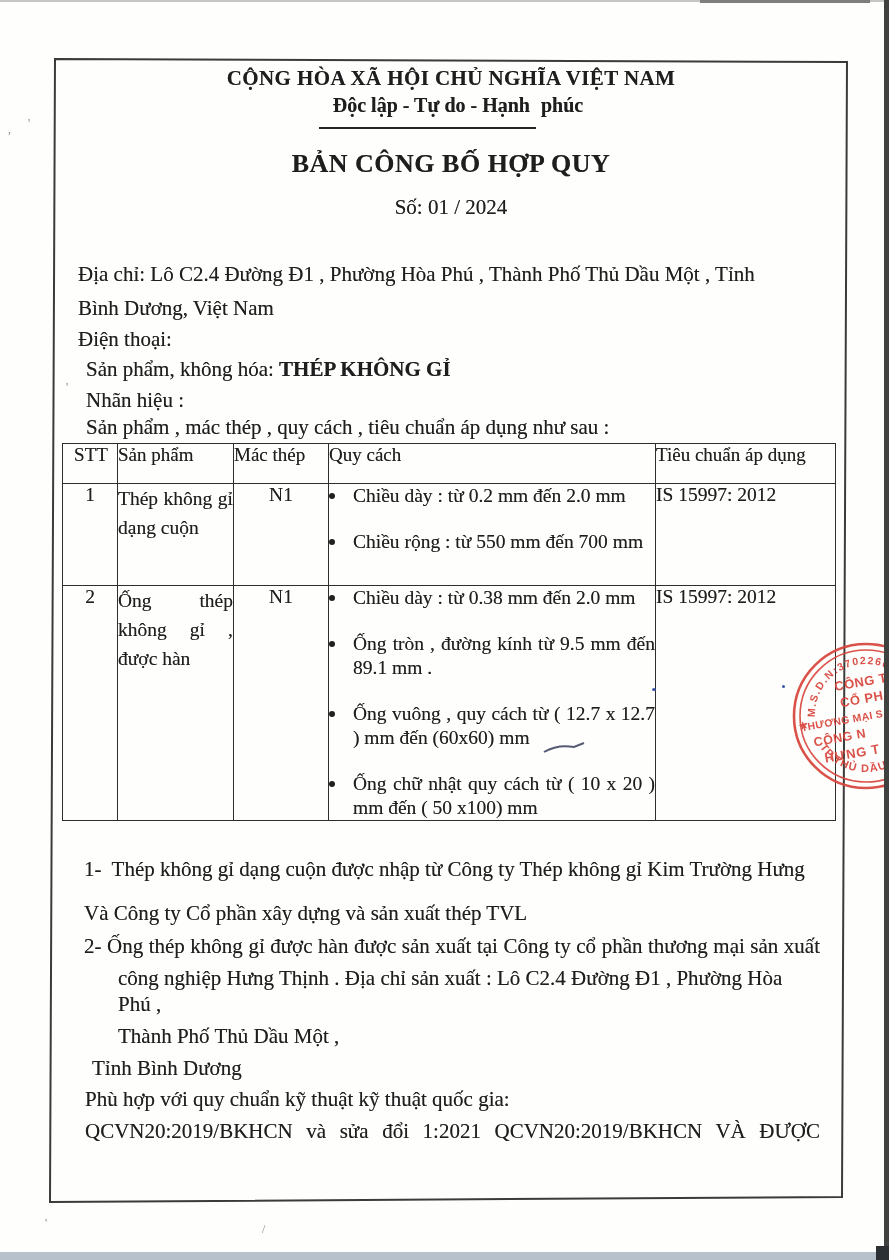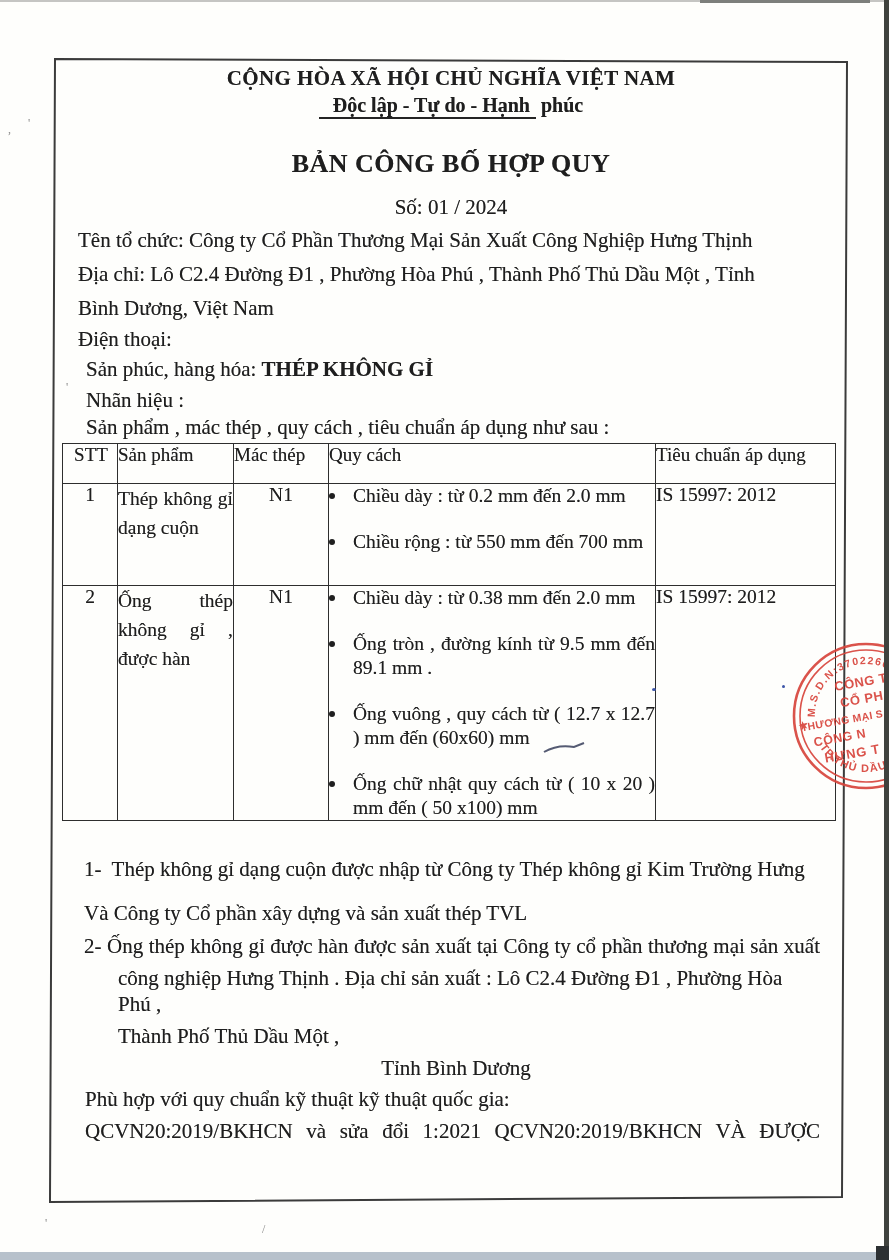--- a/index.html
+++ b/index.html
@@ -16,21 +16,21 @@
   .bottom-corner{position:absolute;left:876px;top:1246px;width:13px;height:14px;background:#2c3032;}
   .speck{position:absolute;color:#8b8b8b;font-size:12px;}
   .ink-dot{position:absolute;border-radius:50%;background:#3c55a8;}
 
   .frame-svg{position:absolute;left:0;top:0;}
 
   
   .header{position:absolute;left:55px;top:66px;width:792px;text-align:center;}
   .nat-title{font-weight:bold;font-size:21px;letter-spacing:.4px;}
   .motto{font-weight:bold;font-size:20px;margin-top:3px;}
-  .motto .u{border-bottom:2px solid #242424;padding:0 6px 1px 14px;}
+  .motto .u{border-bottom:2px solid #242424;padding:0 6px 11px 14px;}
   .doc-title{font-weight:bold;font-size:26px;letter-spacing:.5px;margin-top:32px;}
   .doc-no{font-size:21px;margin-top:16px;}
 
   
   .iline{position:absolute;font-size:21px;line-height:26px;white-space:pre;}
 
   
   table.spec{position:absolute;left:62px;top:443px;border-collapse:collapse;table-layout:fixed;
              font-size:19.5px;}
   table.spec td{border:1.7px solid #2e2e2e;vertical-align:top;padding:0;}
@@ -44,21 +44,21 @@
   .qi:first-child{margin-top:0;}
   .blt{width:6px;height:6px;border-radius:50%;background:#1f1f1f;margin:9px 18px 0 0;flex:0 0 6px;}
   .qt{flex:1;text-align:justify;line-height:24px;}
 
   
   .notes{position:absolute;left:66px;top:856px;width:754px;font-size:21px;}
   .nline{line-height:26px;margin-top:0;}
   .n1{margin-left:18px;white-space:pre;}
   .n2{margin-left:18px;text-align:justify;text-align-last:justify;white-space:normal;}
   .n-ind{margin-left:52px;}
-  .n-prov{margin-left:26px;text-align:center;}
+  .n-prov{margin-left:26px;}
   .n-intro{margin-left:19px;}
   .n-q1{margin-left:19px;text-align:justify;text-align-last:justify;}
   .n-q2{margin-left:0;white-space:pre;}
 
   
   .stamp{position:absolute;left:780px;top:630px;opacity:.92;}
   .stamp text{font-family:"Liberation Sans","DejaVu Sans",sans-serif;font-weight:bold;}
   .pen-mark{position:absolute;}
 </style>
 </head>
@@ -78,25 +78,24 @@
     <polygon points="55,59 847,62 842,1197 50,1202" fill="none" stroke="#3b3b3b" stroke-width="2"></polygon>
   </svg>
 
   <div class="header">
     <div class="nat-title txt">CỘNG HÒA XÃ HỘI CHỦ NGHĨA VIỆT NAM</div>
     <div class="motto txt"><span class="u">Độc lập - Tự do - Hạnh</span><span> phúc</span></div>
     <div class="doc-title txt">BẢN CÔNG BỐ HỢP QUY</div>
     <div class="doc-no txt">Số: 01 / 2024</div>
   </div>
 
-  <div class="iline txt" style="left:78px;top:227px;">Tên tổ chức: Công ty Cổ Phần Thương Mại Sản Xuất Công Nghiệp Hưng Thịnh</div>
   <div class="iline txt" style="left:78px;top:261px;">Địa chỉ: Lô C2.4 Đường Đ1 , Phường Hòa Phú , Thành Phố Thủ Dầu Một , Tỉnh</div>
   <div class="iline txt" style="left:78px;top:295px;">Bình Dương, Việt Nam</div>
   <div class="iline txt" style="left:78px;top:326px;">Điện thoại:</div>
-  <div class="iline txt" style="left:86px;top:356px;"><span>Sản phúc, hàng hóa: </span><b>THÉP KHÔNG GỈ</b></div>
+  <div class="iline txt" style="left:86px;top:356px;"><span>Sản phẩm, không hóa: </span><b>THÉP KHÔNG GỈ</b></div>
   <div class="iline txt" style="left:86px;top:387px;">Nhãn hiệu :</div>
   <div class="iline txt" style="left:86px;top:414px;">Sản phẩm , mác thép , quy cách , tiêu chuẩn áp dụng như sau :</div>
 
   <table class="spec txt">
     <colgroup>
       <col style="width:55px">
         <col style="width:116px">
         <col style="width:95px">
         <col style="width:327px">
         <col style="width:180px">

